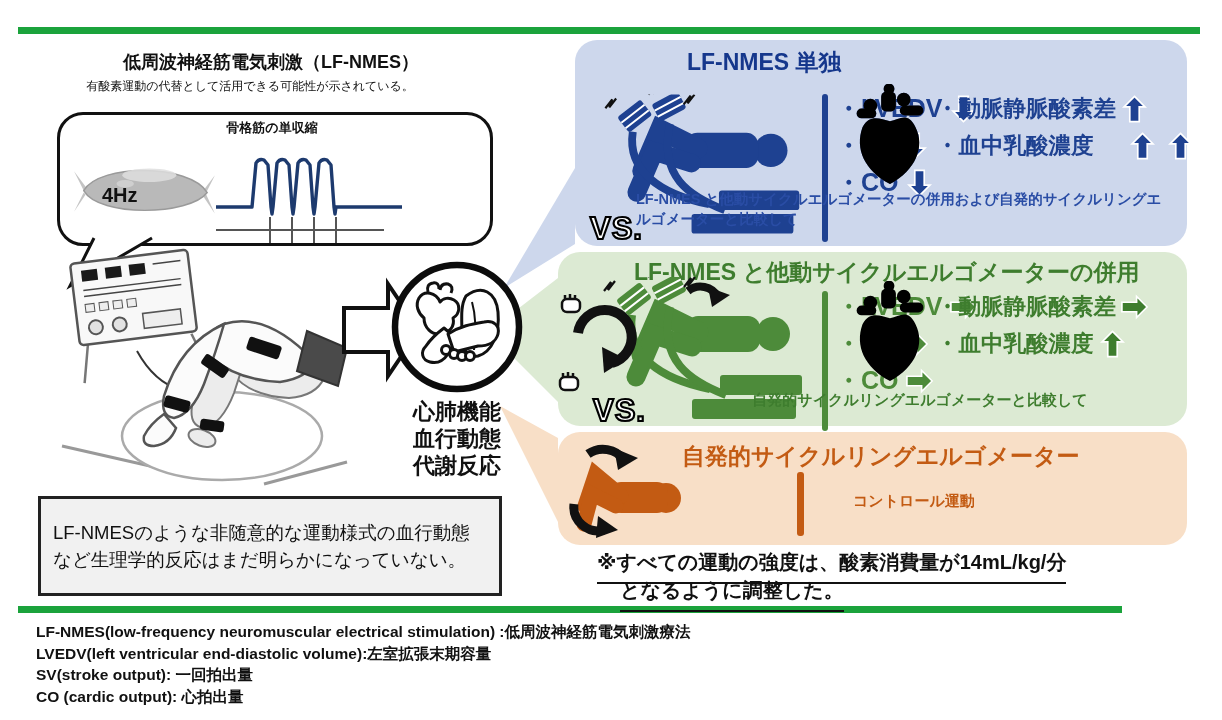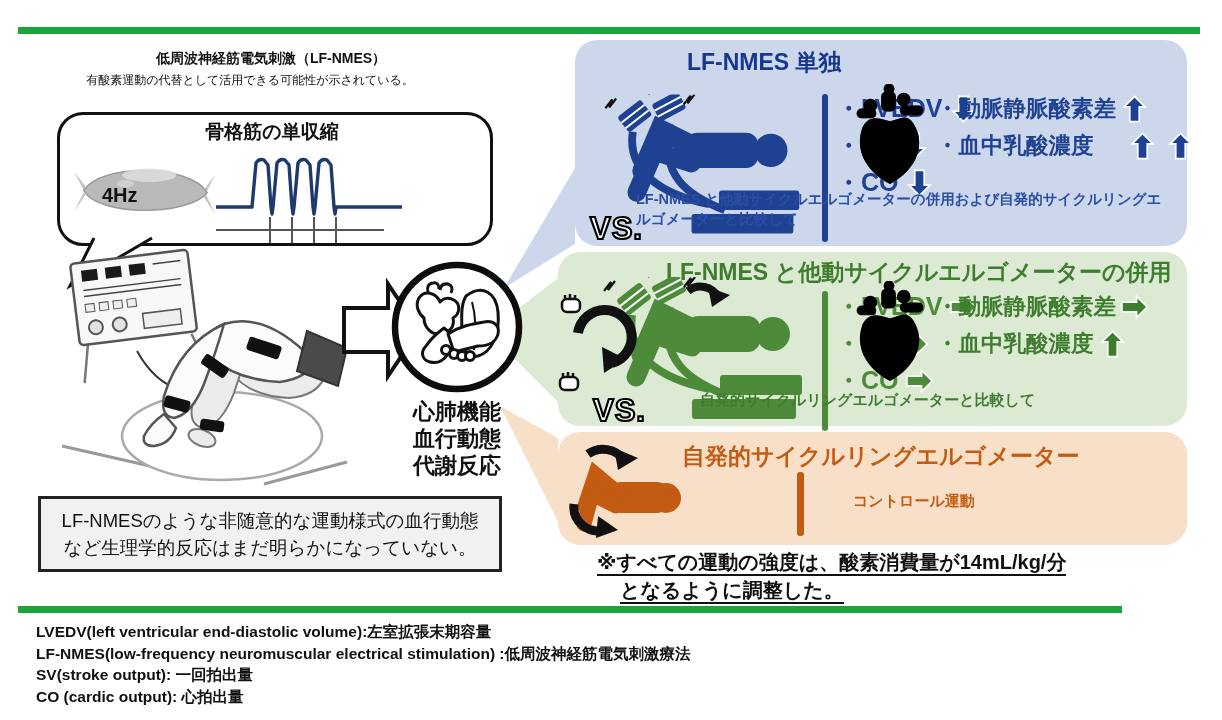--- a/index.html
+++ b/index.html
@@ -7,56 +7,56 @@
          font-family:"Liberation Sans","DejaVu Sans",sans-serif;color:#111;}
   .abs{position:absolute;}
 
   
   .bar{position:absolute;height:7px;background:#1ba33c;}
   .bar-top{left:18px;top:27px;width:1182px;}
   .bar-bottom{left:18px;top:606px;width:1104px;}
 
   
   .header{left:0;top:50px;width:500px;text-align:center;}
-  .header-title{font-size:14px;font-weight:bold;padding-left:42px;}
+  .header-title{font-size:18px;font-weight:bold;padding-left:42px;}
   .header-sub{font-size:12px;margin-top:4px;}
 
   
   .bubble{left:57px;top:112px;width:430px;height:128px;border:3px solid #111;
           border-radius:26px;background:#fff;}
-  .bubble-title{left:57px;top:119px;width:430px;text-align:center;font-size:19px;font-weight:bold;}
+  .bubble-title{left:57px;top:119px;width:430px;text-align:center;font-size:13px;font-weight:bold;}
   .bubble-tail{left:62px;top:240px;width:100px;height:50px;}
   .muscle-freq{left:102px;top:184px;font-size:20px;font-weight:bold;}
 
   
   .hub-label{left:388px;top:398px;width:138px;text-align:center;
              font-size:22px;font-weight:bold;line-height:27px;}
 
   
   .unknown-box{left:38px;top:496px;width:434px;border:3px solid #222;background:#f1f1f1;
-               padding:8px 12px;font-size:18.5px;line-height:27px;text-align:center;}
-
-  
-  .note-line{font-size:20px;font-weight:bold;border-bottom:2px solid #111;padding-bottom:1px;}
+               padding:20px 12px;font-size:18.5px;line-height:27px;}
+
+  
+  .note-line{font-size:20px;font-weight:bold;border-bottom:2px solid #111;padding-bottom:9px;}
   .note1{left:597px;top:549px;}
   .note2{left:620px;top:577px;}
 
   
   .footnotes{left:36px;top:621px;font-size:15.5px;font-weight:bold;line-height:21.5px;}
 
   
   .vs{font-size:31px;font-weight:bold;color:#fff;letter-spacing:1px;
       -webkit-text-stroke:2.2px #000;text-shadow:0 0 1px #000;z-index:5;}
   .vs1{left:590px;top:211px;}
   .vs2{left:593px;top:393px;}
 
   
   .p-title{font-weight:bold;font-size:23px;white-space:nowrap;z-index:2;}
   .p1-title{left:655px;top:47px;color:#15378c;margin-left:32px;}
-  .p2-title{left:666px;top:257px;color:#3e7d2e;}
+  .p2-title{left:634px;top:257px;color:#3e7d2e;}
   .p3-title{left:682px;top:441px;color:#c35b13;}
 
   .divider{position:absolute;border-radius:3px;z-index:2;}
   .p1-div{left:822px;top:94px;width:6px;height:148px;background:#1e4191;}
   .p2-div{left:822px;top:291px;width:6px;height:140px;background:#4d8b3a;}
   .p3-div{left:797px;top:472px;width:7px;height:64px;background:#c35b13;}
 
   .metrics{z-index:2;}
   .p1-metrics{left:836px;top:90px;color:#1e4191;}
   .p2-metrics{left:836px;top:288px;color:#4d8b3a;}
@@ -71,21 +71,21 @@
 
   .arrow{display:inline-block;line-height:0;}
   .arrow svg{width:21px;height:26px;display:block;}
   .arrow path{fill:currentColor;stroke:#fff;stroke-width:1.6;}
   .arrow[data-dir="down"] svg{transform:rotate(180deg);}
   .arrow[data-dir="right"] svg{transform:rotate(90deg);}
 
   .caption{font-weight:bold;z-index:2;}
   .p1-caption{left:636px;top:189px;width:528px;
               font-size:14.5px;line-height:20px;color:#2a4da5;}
-  .p2-caption{left:700px;top:391px;width:440px;text-align:left;
+  .p2-caption{left:700px;top:391px;width:440px;text-align:center;
               font-size:15px;color:#3e7d2e;}
   .p3-control{left:853px;top:492px;font-size:15px;font-weight:bold;color:#c35b13;z-index:2;}
 
   .picto{z-index:2;line-height:0;}
   .p1-icon{left:576px;top:94px;color:#1e4191;}
   .p2-icon{left:560px;top:281px;color:#4d8b3a;}
   .p3-icon{left:566px;top:438px;color:#c35b13;}
   .heart-svg{z-index:2;line-height:0;}
   .p1-heart{left:850px;top:84px;}
   .p2-heart{left:850px;top:281px;}
@@ -415,19 +415,19 @@
   <div class="abs unknown-box">
     <span>LF-NMESのような非随意的な運動様式の血行動態など生理学的反応はまだ明らかになっていない。</span>
   </div>
 
   <div class="abs note1">
     <span class="note-line">※すべての運動の強度は、酸素消費量が14mL/kg/分</span></div>
   <div class="abs note2">
     <span class="note-line">となるように調整した。</span></div>
 
   <div class="abs footnotes">
+    <div>LF-NMES(low-frequency neuromuscular electrical stimulation) :低周波神経筋電気刺激療法</div>
     <div>LVEDV(left ventricular end-diastolic volume):左室拡張末期容量</div>
-    <div>LF-NMES(low-frequency neuromuscular electrical stimulation) :低周波神経筋電気刺激療法</div>
     <div>SV(stroke output): 一回拍出量</div>
     <div>CO (cardic output): 心拍出量</div>
   </div>
 
 </div>
 
 </body></html>

